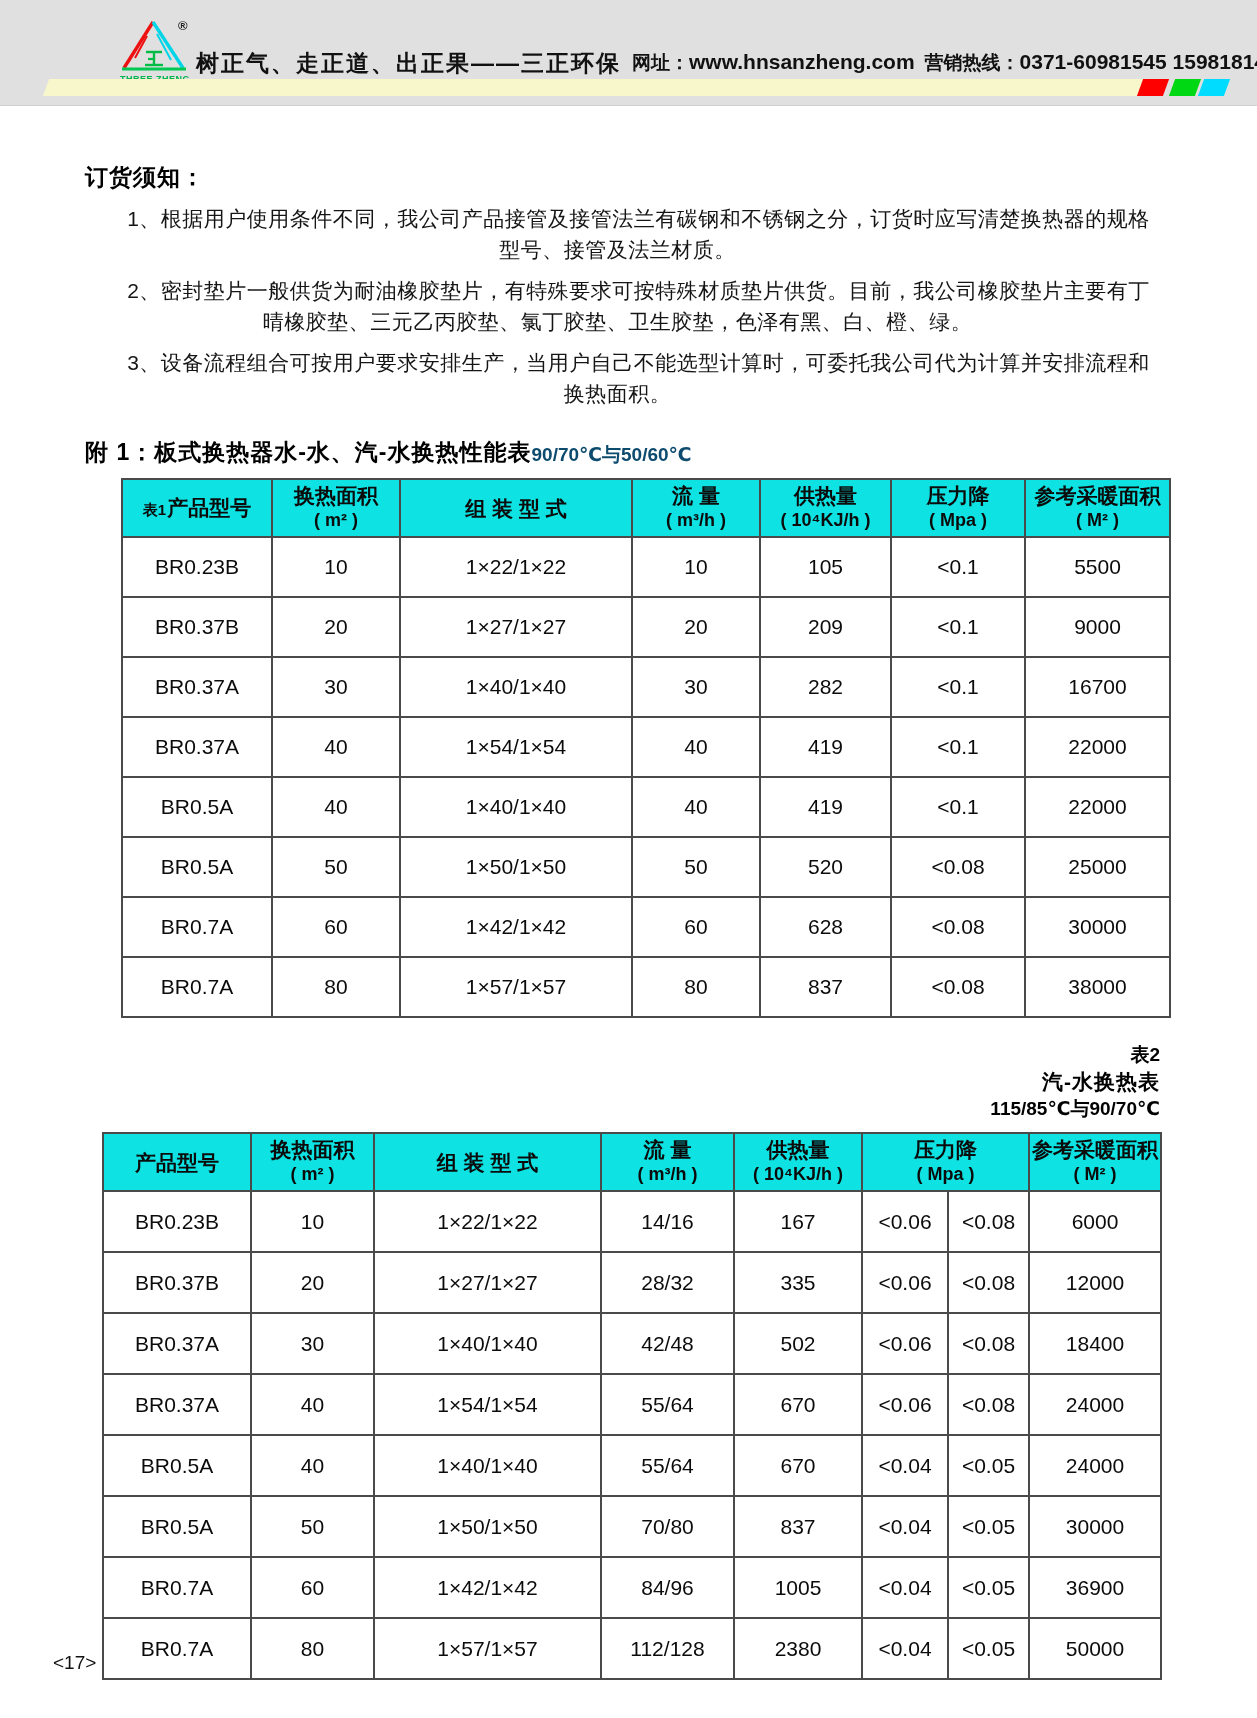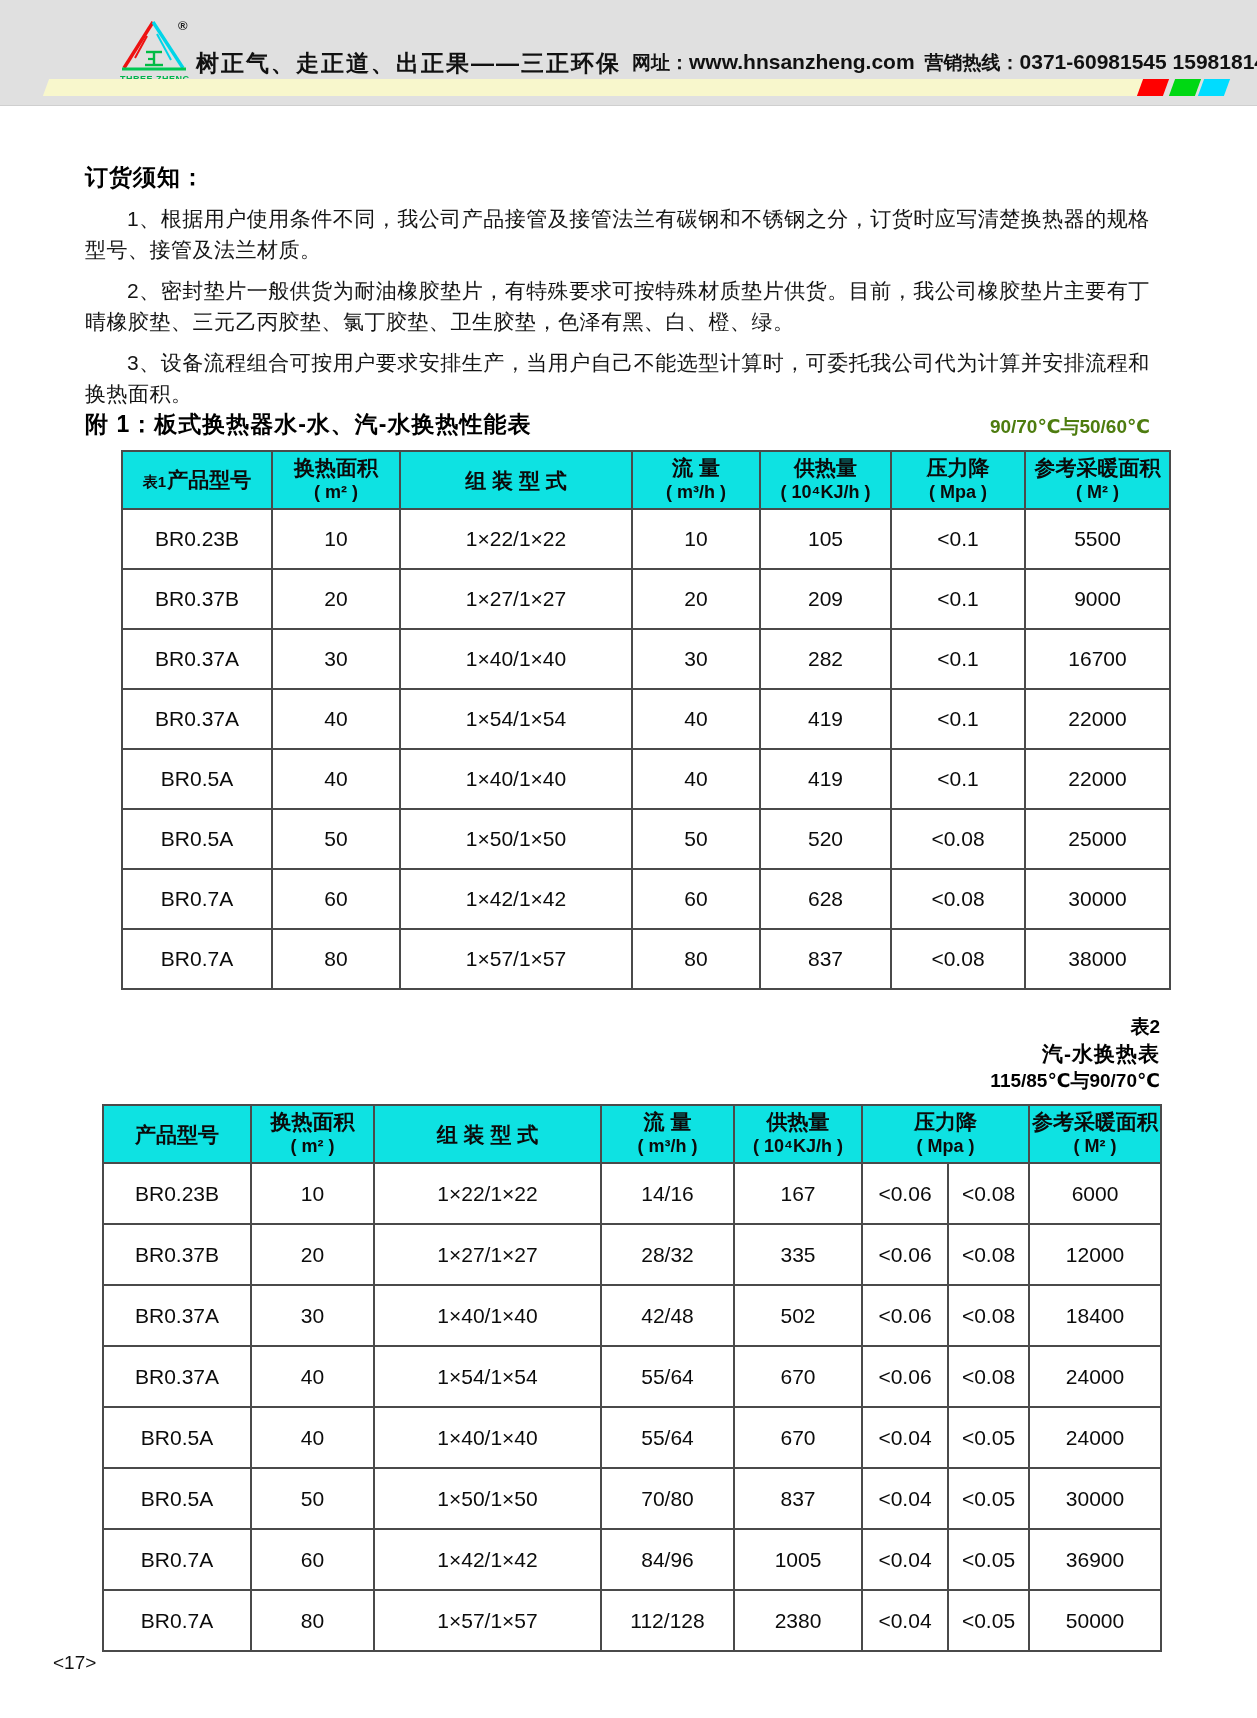--- a/index.html
+++ b/index.html
@@ -26,25 +26,25 @@
   .contact .val{font-weight:bold;font-size:21px;margin-right:10px;}
   .stripe{position:absolute;left:46px;top:79px;width:1106px;height:17px;background:var(--c-stripe);transform:skewX(-20deg);}
   .ribbon{position:absolute;top:79px;height:17px;width:26px;transform:skewX(-20deg);}
   .ribbon.r1{left:1140px;background:var(--c-ribbon_red);}
   .ribbon.r2{left:1172px;background:var(--c-ribbon_green);}
   .ribbon.r3{left:1201px;background:var(--c-ribbon_cyan);}
 
   
   .content{position:relative;padding:56px 0 0 85px;width:1150px;}
   .notice-title{font-size:23px;font-weight:bold;color:#000;letter-spacing:1px;}
-  .notice-p{width:1065px;margin-top:10px;font-size:21px;font-weight:500;line-height:31px;text-indent:2em;letter-spacing:.5px;}
-
-  .caption-row{display:flex;justify-content:space-between;align-items:flex-end;width:1065px;margin-top:0;}
+  .notice-p{width:1065px;margin-top:10px;font-size:21px;font-weight:500;line-height:31px;text-indent:2em;letter-spacing:.5px;text-align:center;}
+
+  .caption-row{display:flex;justify-content:flex-start;align-items:flex-end;width:1065px;margin-top:28px;}
   .caption-row .cap-left{font-size:23px;font-weight:bold;color:#000;letter-spacing:1px;}
-  .caption-row .cap-right{font-size:19px;font-weight:bold;color:#4d7c0f;}
+  .caption-row .cap-right{font-size:19px;font-weight:bold;color:#0c4a6e;}
   .caption-row2{display:flex;justify-content:space-between;align-items:flex-end;width:1058px;margin-left:17px;margin-top:24px;flex-direction:column;}
   .caption-row2 .cap-small{font-size:19px;font-weight:bold;color:#000;}
   .caption-row2 .cap-mid{font-size:21px;font-weight:bold;color:#000;letter-spacing:1px;}
   .caption-row2 .cap-right{font-size:19px;font-weight:bold;color:#000;}
 
   table.t{border-collapse:collapse;table-layout:fixed;margin-top:10px;}
   table.t1{margin-left:36px;width:1048px;}
   table.t2{margin-left:17px;width:1058px;}
   table.t th,table.t td{border:2px solid #4a4a4a;text-align:center;vertical-align:middle;color:#0b0b0b;}
   table.t thead th{background:var(--c-table_header);height:58px;font-size:21px;font-weight:bold;line-height:25px;padding:2px 0;}

